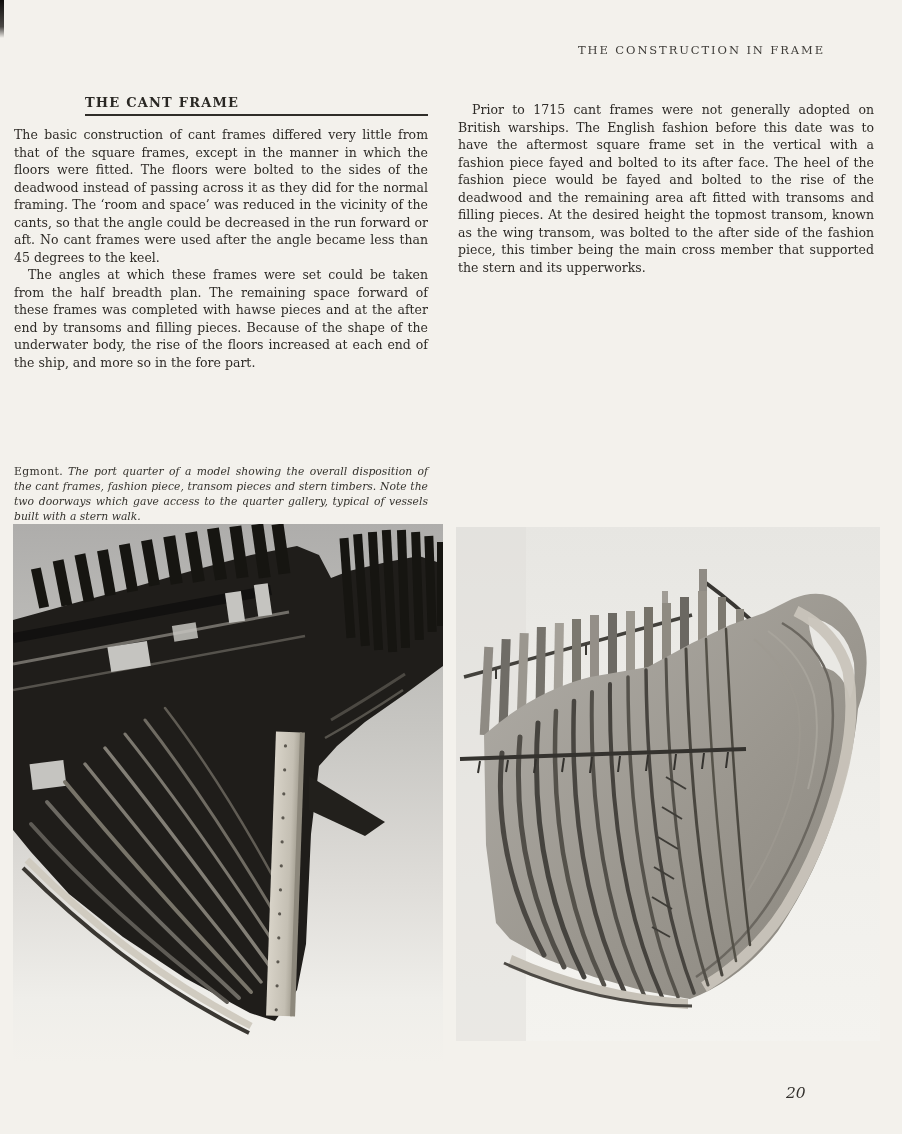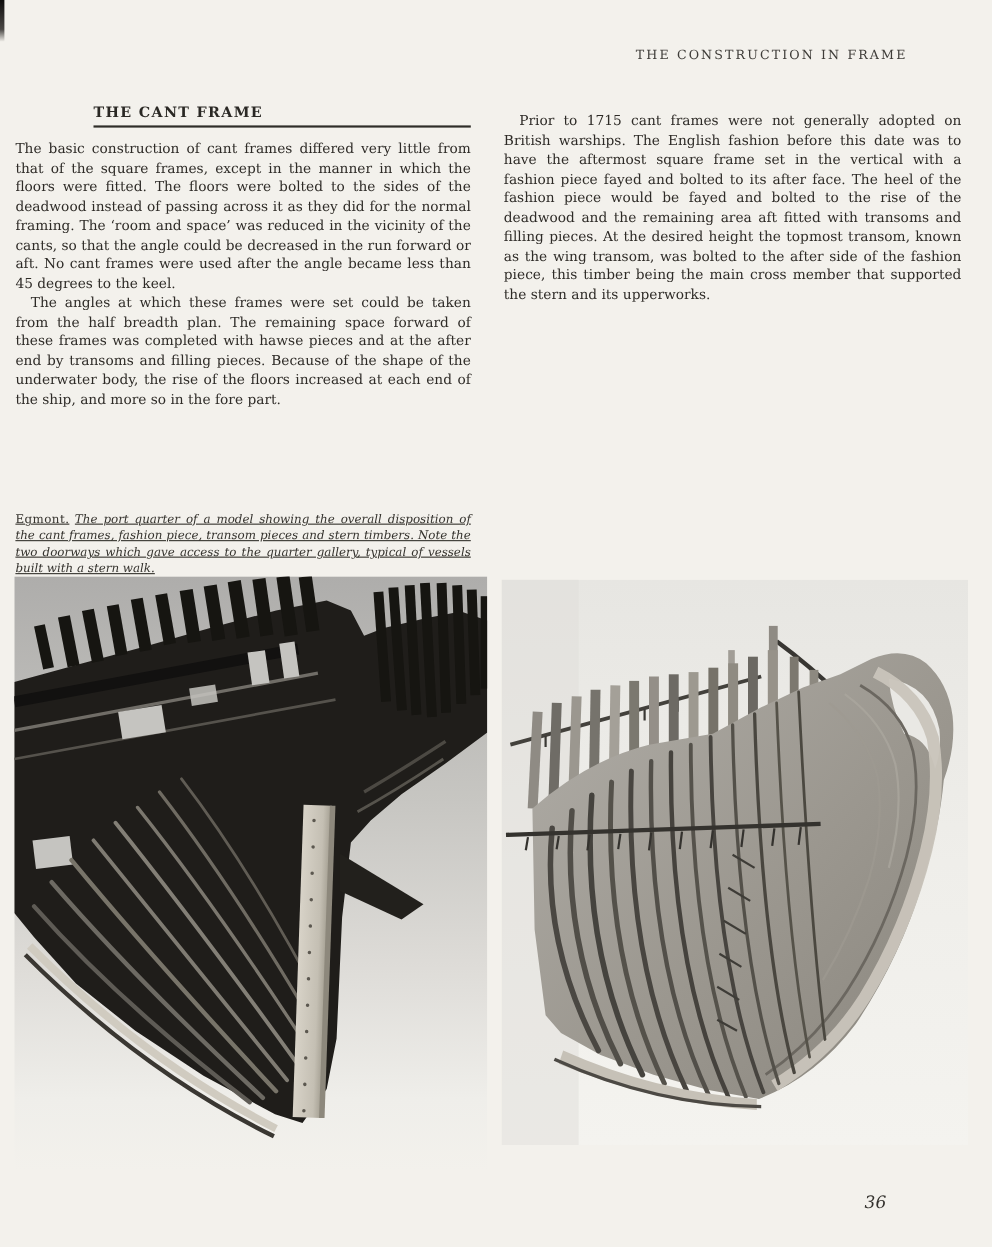--- a/index.html
+++ b/index.html
@@ -22,21 +22,21 @@
   .col p.indent{text-indent:14px;}
   .col-left{left:14px; top:95px; width:414px;}
   .col-right{left:458px; top:101px; width:416px;}
   .section-heading{
     margin:0 0 10px 71px; width:343px; box-sizing:border-box;
     font-size:13px; font-weight:bold; letter-spacing:1.2px;
     padding-bottom:4px; border-bottom:2px solid #2f2d29; color:#2a2824;
   }
   .caption{
     position:absolute; top:464px; font-size:10.8px; line-height:15px;
-    text-align:justify; color:#34322d;text-decoration:underline;
+    text-align:justify; color:#34322d;
   }
   .caption-left{left:14px; width:414px;}
   .caption-right{left:458px; width:418px;}
   .cap-lead{font-style:normal; letter-spacing:.4px; margin-right:5px;}
   .cap-italic{font-style:italic;}
   figure.photo{position:absolute; margin:0; padding:0;}
   .photo-left{left:13px; top:524px; width:430px; height:540px;}
   .photo-right{left:456px; top:527px; width:424px; height:514px;}
   figure.photo svg{display:block; width:100%; height:100%;}
   .page-number{
@@ -259,15 +259,15 @@
           <path d="M220,227 L218,243"></path>
           <path d="M248,226 L246,242"></path>
         <path d="M272,225 L270,241"></path>
       </g>
 
       <path d="M56,428 Q140,466 232,472 L232,482 Q138,476 52,440 Z" fill="#c6c1b7"></path>
       <path d="M48,436 Q140,478 236,479" stroke="#4c4944" stroke-width="3" fill="none"></path>
     </svg>
   </figure>
 
-  <div class="page-number">36</div>
+  <div class="page-number">20</div>
 
 </div>
 
 </body></html>

